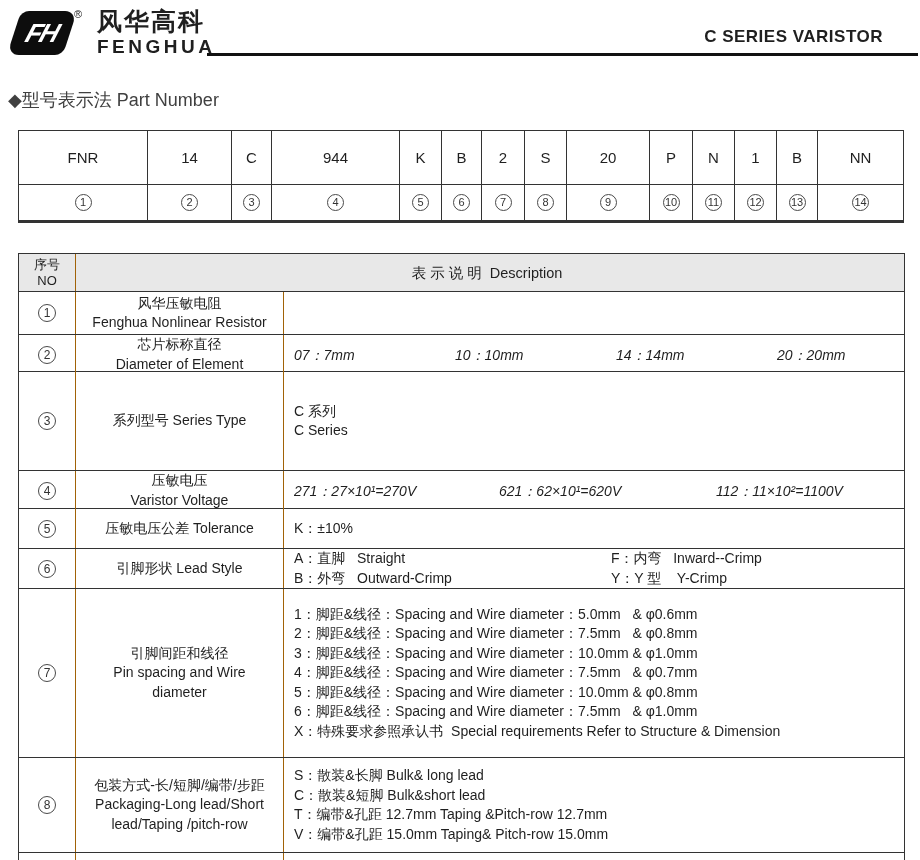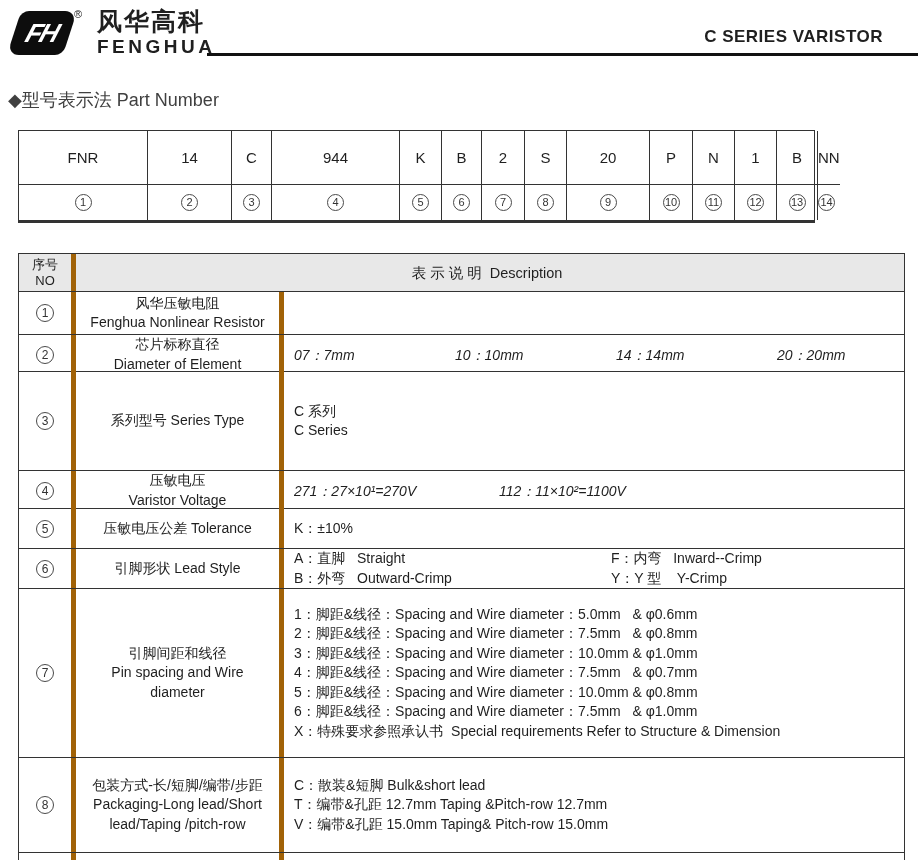--- a/index.html
+++ b/index.html
@@ -15,40 +15,40 @@
   .brand { position:absolute; left:97px; top:9px; line-height:1; }
   .brand-cn { font-size:25px; font-weight:bold; letter-spacing:2px; }
   .brand-en { font-size:19px; font-weight:bold; letter-spacing:3.5px; margin-top:3px; }
   .doc-title { position:absolute; right:37px; top:27px; font-size:17px; font-weight:bold; letter-spacing:0.5px; }
   .header-rule { position:absolute; left:207px; right:2px; top:53px; height:3px; background:#111; }
 
   
   .pn-title { position:absolute; left:8px; top:88px; font-size:18px; color:#404040; }
 
   
-  .pn-table { position:absolute; left:18px; top:130px; width:797px;
+  .pn-table { position:absolute; left:18px; top:130px; width:886px;
               border:1px solid #333; border-bottom-width:3px;text-align:center; }
   .pn-row { display:grid;
             grid-template-columns:129px 84px 40px 128px 42px 40px 43px 42px 83px 43px 42px 42px 41px 1fr; }
   .pn-codes .pn-cell { height:54px; font-size:15px; border-bottom:1px solid #333; }
   .pn-indices .pn-cell { height:35px; }
   .pn-cell { display:flex; align-items:center; justify-content:center; border-right:1px solid #333; }
   .pn-cell:last-child { border-right:none; }
 
   .circ { display:inline-flex; width:17px; height:17px; border:1px solid #4a4a4a; border-radius:50%;
           align-items:center; justify-content:center; font-size:11px; color:#333; line-height:1; }
   .circ-lg { width:18px; height:18px; font-size:12px; }
 
   
   .caption { position:absolute; left:24px; top:228px; font-size:14.5px; }
 
   
   .dtable { position:absolute; left:18px; top:253px; width:887px; border:1px solid #333; border-bottom:none; }
   .trow { display:grid; grid-template-columns:57px 208px 1fr; border-bottom:1px solid #333; }
-  .cell { border-right:5px solid #a16207; display:flex; flex-direction:column;
+  .cell { border-right:1px solid #a16207; display:flex; flex-direction:column;
           align-items:center; justify-content:center; text-align:center;
           font-size:14px; line-height:18px; }
   .cell:last-child { border-right:none; align-items:flex-start; text-align:left;
                      padding-left:10px; padding-right:6px; }
   .thead { background:#e8e8e8; height:38px; }
   .thead .cell { font-size:13px; line-height:16px; }
   .thead .cell:last-child { align-items:center; text-align:center; padding-left:0; font-size:14.5px; white-space:pre; }
   .r1 { height:43px; } .r2 { height:37px; } .r3 { height:99px; } .r4 { height:38px; }
   .r5 { height:40px; } .r6 { height:40px; } .r7 { height:169px; } .r8 { height:95px; }
   .r9 { height:30px; border-bottom:none; }
@@ -201,20 +201,21 @@
       <div class="cell">
           <span class="circ circ-lg">4</span>
         </div>
       <div class="cell desc-lines">
           <div>压敏电压</div>
           <div>Varistor Voltage</div>
         </div>
       <div class="cell">
         <div class="items">
           <span class="it w205">271：27×10¹=270V</span>
+          <span class="it w215">621：62×10¹=620V</span>
           <span class="it">112：11×10²=1100V</span>
         </div>
       </div>
     </div>
 
     <div class="trow r5">
       <div class="cell">
           <span class="circ circ-lg">5</span>
         </div>
       <div class="cell desc-lines">
@@ -263,20 +264,21 @@
     <div class="trow r8">
       <div class="cell">
           <span class="circ circ-lg">8</span>
         </div>
       <div class="cell desc-lines">
           <div>包装方式-长/短脚/编带/步距</div>
           <div>Packaging-Long lead/Short</div>
           <div>lead/Taping /pitch-row</div>
         </div>
       <div class="cell desc-lines">
+          <div>S：散装&amp;长脚 Bulk&amp; long lead</div>
           <div>C：散装&amp;短脚 Bulk&amp;short lead</div>
           <div>T：编带&amp;孔距 12.7mm Taping &amp;Pitch-row 12.7mm</div>
           <div>V：编带&amp;孔距 15.0mm Taping&amp; Pitch-row 15.0mm</div>
         </div>
     </div>
 
     <div class="trow r9">
       <div class="cell"></div>
       <div class="cell"></div>
       <div class="cell"></div>

